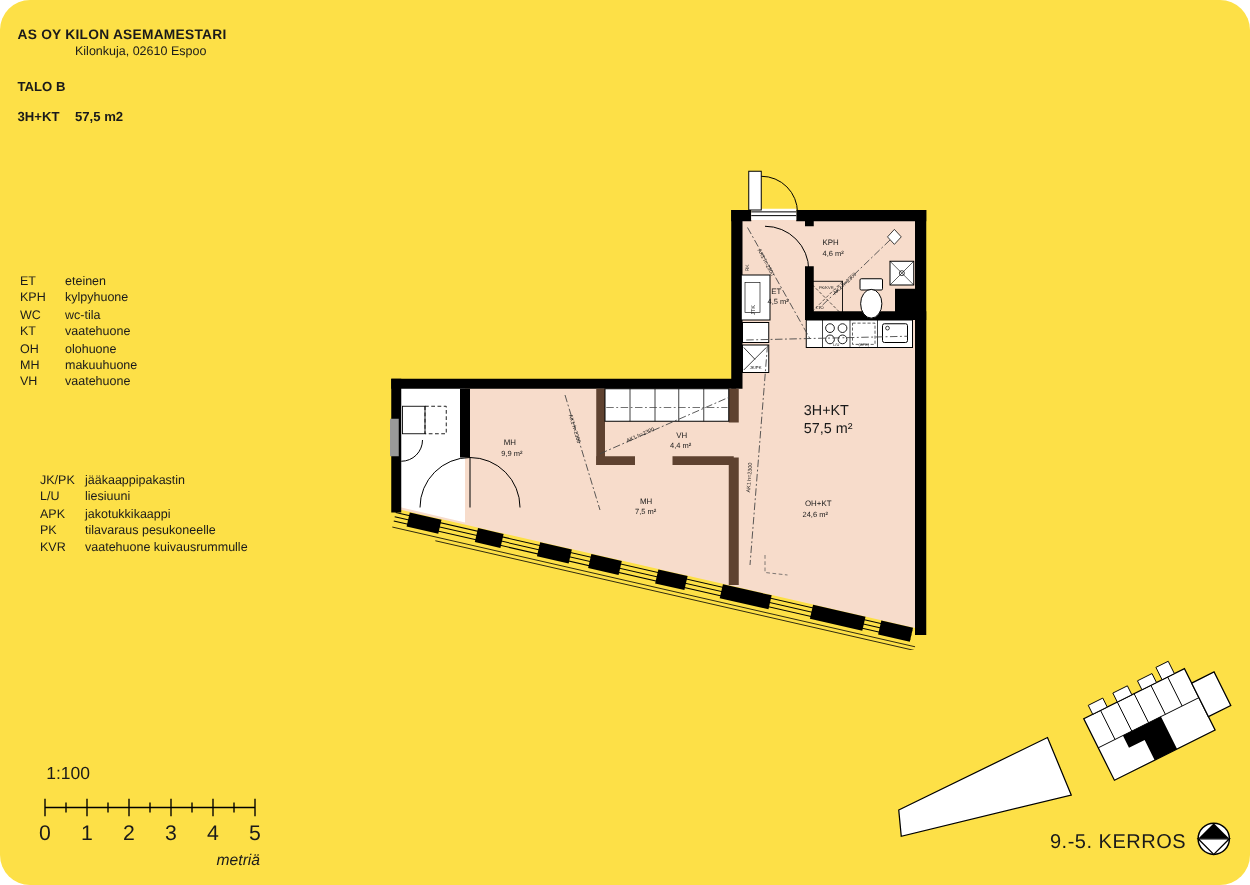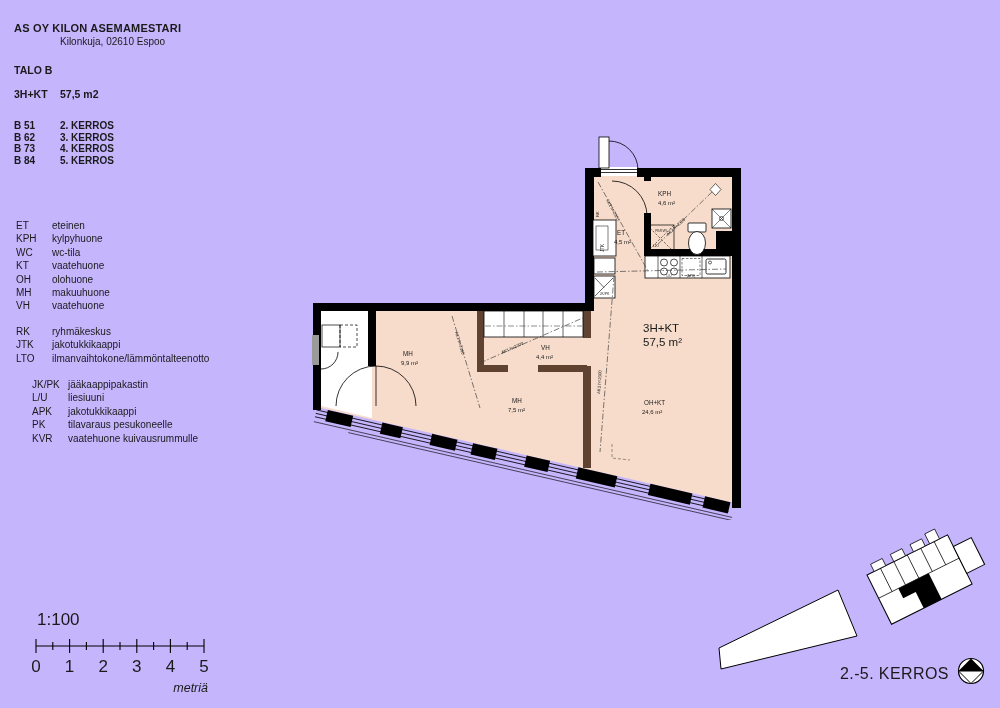--- a/index.html
+++ b/index.html
@@ -1,66 +1,55 @@
 <!DOCTYPE html>
 <html><head>
 <meta charset="utf-8">
 <style>
   html,body{margin:0;padding:0;background:#fff;}
-  .page{position:relative;width:1000px;height:708px;background:#c4b5fd;overflow:hidden;
-        font-family:"Liberation Sans", sans-serif;color:#1a1a1a;}
+  .page{position:relative;width:1000px;height:708px;background:#fde047;overflow:hidden;
+        font-family:"Liberation Sans", sans-serif;color:#1a1a1a;border-radius:24px;}
   .abs{position:absolute;}
   .title-company{left:14px;top:22px;font-size:11px;font-weight:bold;letter-spacing:.2px;}
   .title-address{left:14px;top:36px;font-size:10px;margin-left:46px;}
   .title-building{left:14px;top:64px;font-size:10.5px;font-weight:bold;}
   .type-row{left:14px;top:88px;font-size:10.5px;font-weight:bold;}
   .type-row .c2{position:absolute;left:46px;top:0;white-space:nowrap;}
   .units{left:14px;top:120px;font-size:10px;font-weight:bold;}
   .units .urow{position:relative;height:11.5px;line-height:11.5px;}
   .units .uid{display:inline-block;width:46px;}
   .legend{left:16px;font-size:10px;}
   .lrow{height:13.4px;line-height:13.4px;white-space:nowrap;}
   .abbr{display:inline-block;width:36px;}
-  .ratio{left:37px;top:610px;font-size:17px;}
+  .ratio{left:37px;top:610px;font-size:14px;}
   .floor-label{left:840px;top:665px;font-size:16px;letter-spacing:.4px;white-space:nowrap;}
   svg{position:absolute;display:block;}
   svg text{font-family:"Liberation Sans", sans-serif;fill:#1a1a1a;}
 </style>
 </head>
 <body>
 
 <div class="page">
 
   <div class="abs title-company">AS OY KILON ASEMAMESTARI</div>
   <div class="abs title-address">Kilonkuja, 02610 Espoo</div>
   <div class="abs title-building">TALO B</div>
   <div class="abs type-row">
     <span>3H+KT</span>
     <span class="c2">57,5 m2</span>
-  </div>
-  <div class="abs units">
-    <div class="urow"><span class="uid">B 51</span><span>2. KERROS</span></div>
-    <div class="urow"><span class="uid">B 62</span><span>3. KERROS</span></div>
-    <div class="urow"><span class="uid">B 73</span><span>4. KERROS</span></div>
-    <div class="urow"><span class="uid">B 84</span><span>5. KERROS</span></div>
   </div>
 
   <div class="abs legend" style="top:219px;">
     <div class="lrow"><span class="abbr">ET</span><span>eteinen</span></div>
     <div class="lrow"><span class="abbr">KPH</span><span>kylpyhuone</span></div>
     <div class="lrow"><span class="abbr">WC</span><span>wc-tila</span></div>
     <div class="lrow"><span class="abbr">KT</span><span>vaatehuone</span></div>
     <div class="lrow"><span class="abbr">OH</span><span>olohuone</span></div>
     <div class="lrow"><span class="abbr">MH</span><span>makuuhuone</span></div>
     <div class="lrow"><span class="abbr">VH</span><span>vaatehuone</span></div>
-  </div>
-  <div class="abs legend" style="top:325px;">
-    <div class="lrow"><span class="abbr">RK</span><span>ryhmäkeskus</span></div>
-    <div class="lrow"><span class="abbr">JTK</span><span>jakotukkikaappi</span></div>
-    <div class="lrow"><span class="abbr">LTO</span><span>ilmanvaihtokone/lämmöntalteenotto</span></div>
   </div>
   <div class="abs legend" style="top:378px;margin-left:16px;">
     <div class="lrow"><span class="abbr">JK/PK</span><span>jääkaappipakastin</span></div>
     <div class="lrow"><span class="abbr">L/U</span><span>liesiuuni</span></div>
     <div class="lrow"><span class="abbr">APK</span><span>jakotukkikaappi</span></div>
     <div class="lrow"><span class="abbr">PK</span><span>tilavaraus pesukoneelle</span></div>
     <div class="lrow"><span class="abbr">KVR</span><span>vaatehuone kuivausrummulle</span></div>
   </div>
 
   <svg style="left:295px;top:130px;width:455px;height:390px;" viewBox="295 130 455 390">
@@ -278,15 +267,15 @@
       <line x1="75" y1="0" x2="75" y2="26" stroke-width="0.7"></line>
       <path d="M 22,26 L 56,26 L 56,55 L 36,55 L 36,37 L 22,37 Z" fill="#000" stroke="none"></path>
     </g>
     <g>
       <circle cx="971" cy="671" r="12.5" fill="#fff" stroke="#000" stroke-width="1.2"></circle>
       <polygon points="971,658.5 958.5,671 983.5,671" fill="#000"></polygon>
       <polygon points="958.5,671 983.5,671 971,683.5" fill="#fff" stroke="#000" stroke-width="1"></polygon>
     </g>
   </svg>
 
-  <div class="abs floor-label">2.-5. KERROS</div>
+  <div class="abs floor-label">9.-5. KERROS</div>
 
 </div>
 
 </body></html>

